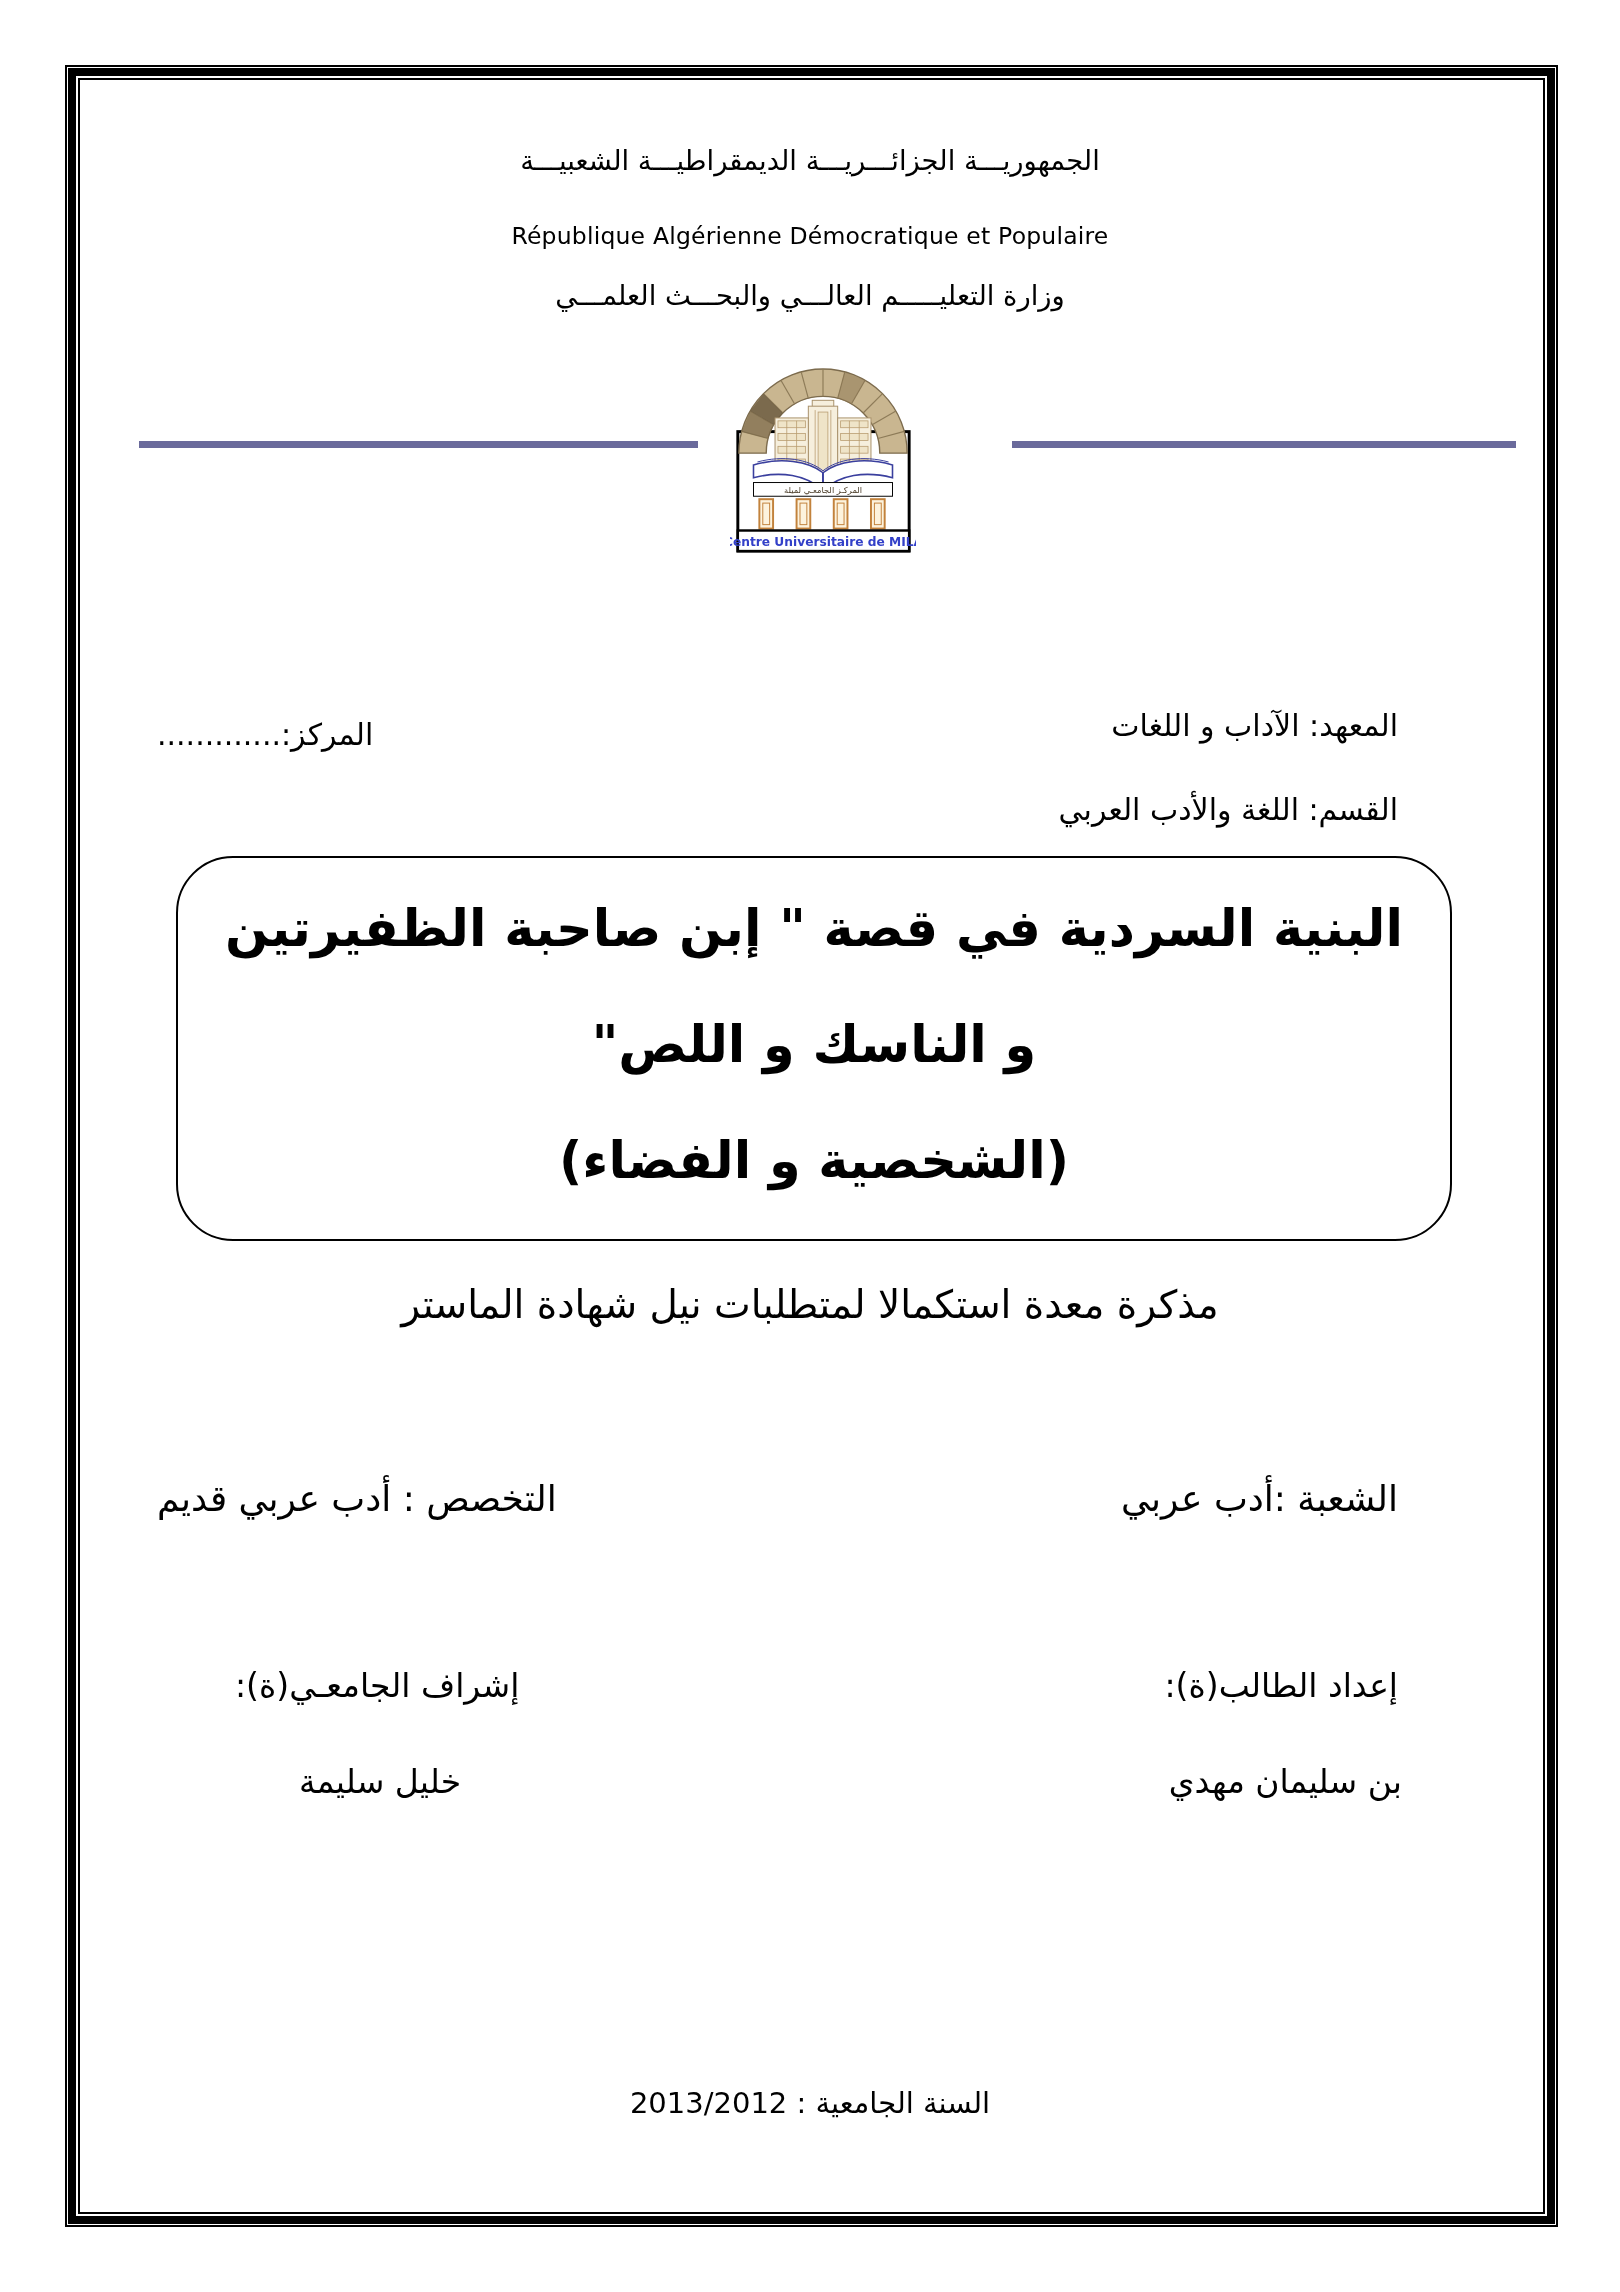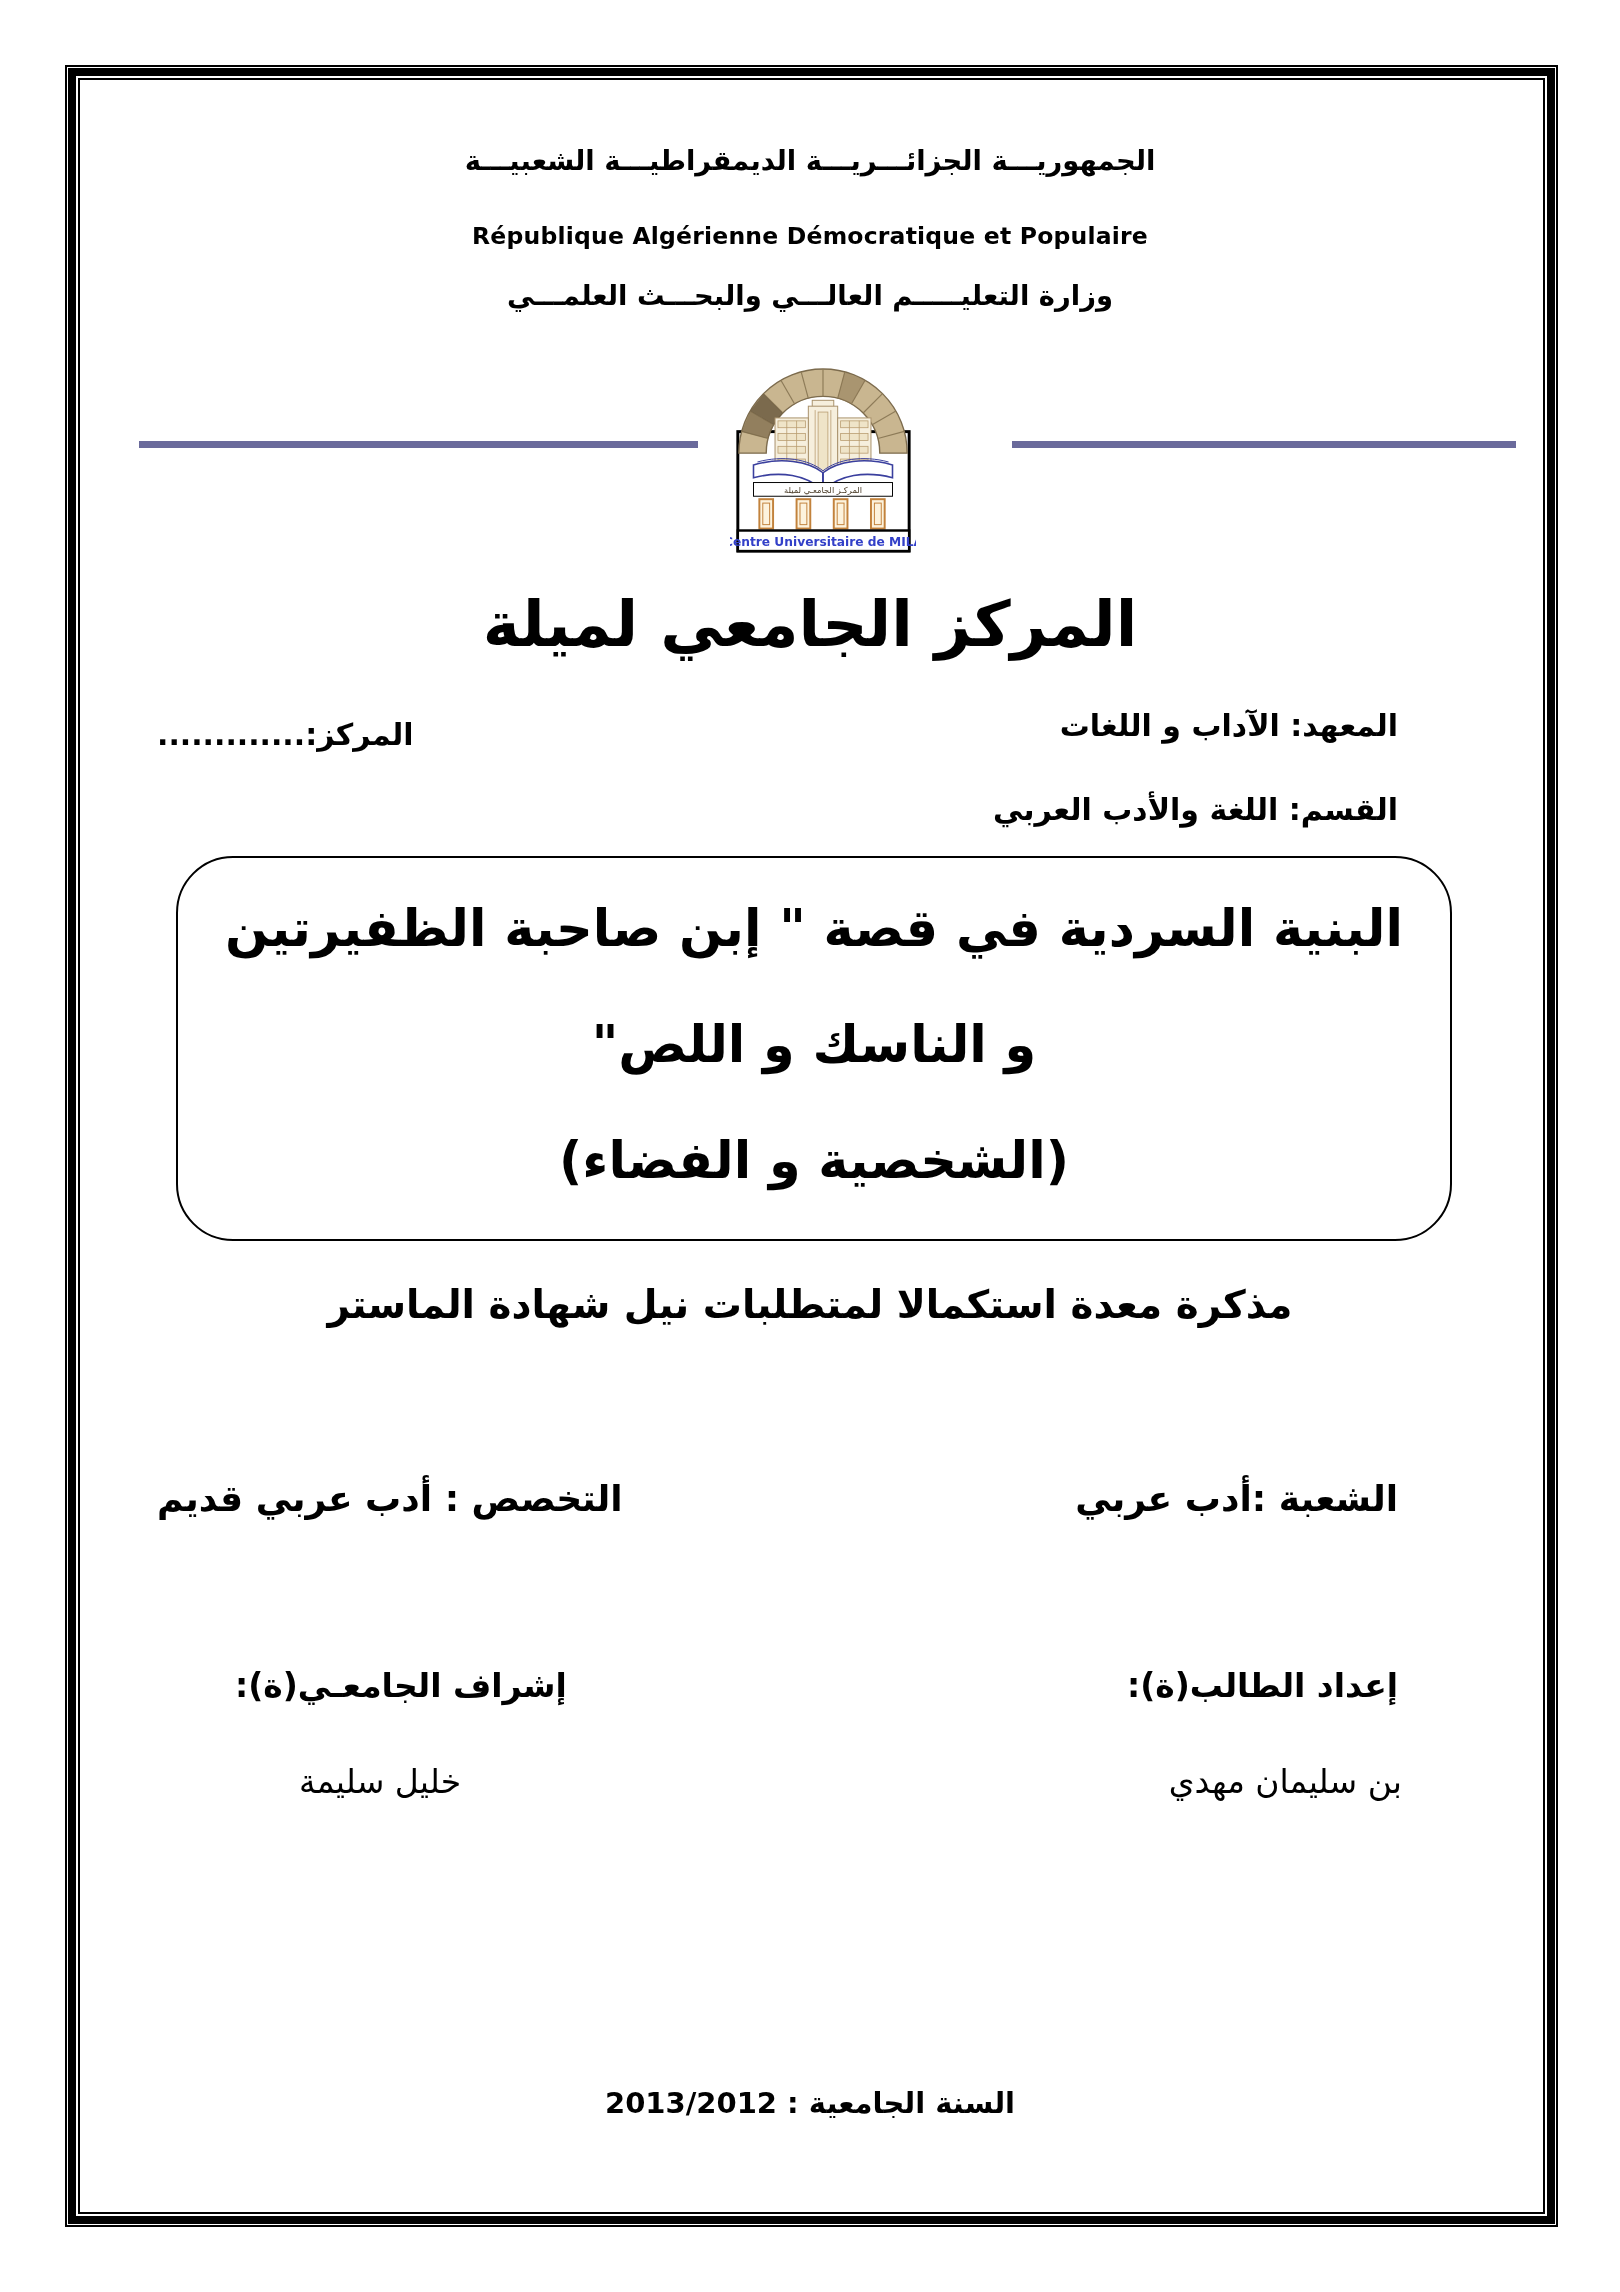--- a/index.html
+++ b/index.html
@@ -13,21 +13,21 @@
     overflow: hidden;
   }
   
   .frame-a { position:absolute; left:65px; top:65px; right:62px; bottom:66px; border:2.9px solid #000; }
   .frame-b { position:absolute; inset:1px; border:8.8px solid #000; }
   .frame-c { position:absolute; inset:2px; border:2px solid #000; }
 
   .abs { position:absolute; }
   .center { left:0; right:0; text-align:center; }
   .ar { direction: rtl; unicode-bidi: plaintext; }
-  .b { font-weight: bold; }
+  .b { font-weight: normal; }
 
   .republic-ar  { top:145px; font-size:27.4px; }
   .republic-fr  { top:222px; font-size:23.5px; letter-spacing:0.2px; }
   .ministry-ar  { top:280px; font-size:27.4px; }
   .ministry-fr  { top:331px; font-size:21.6px; }
 
   .rule { top:441px; height:6.9px; }
   .rule-left  { left:139px; width:559px; }
   .rule-right { left:1012px; width:504px; }
 
@@ -155,21 +155,20 @@
         </g>
       </g>
 
       <g>
         <rect x="8" y="171" width="175" height="21" fill="#ffffff" stroke="#000" stroke-width="2.5"></rect>
         <text x="95.5" y="186.5" text-anchor="middle" font-size="12.5" font-weight="bold" fill="#3340c8">Centre Universitaire de MILA</text>
       </g>
     </svg>
   </div>
 
-  <div class="abs center ar university-name">المركز الجامعي لميلة</div>
 
   <div class="abs ar b admin-institute">المعهد: الآداب و اللغات</div>
   <div class="abs ar b admin-reference">المركز:.............</div>
   <div class="abs ar b admin-department">القسم: اللغة والأدب العربي</div>
 
   <div class="abs title-box">
     <div class="ar title-line">البنية السردية في قصة " إبن صاحبة الظفيرتين</div>
     <div class="ar title-line">و الناسك و اللص"</div>
     <div class="ar title-line">(الشخصية و الفضاء)</div>
   </div>

